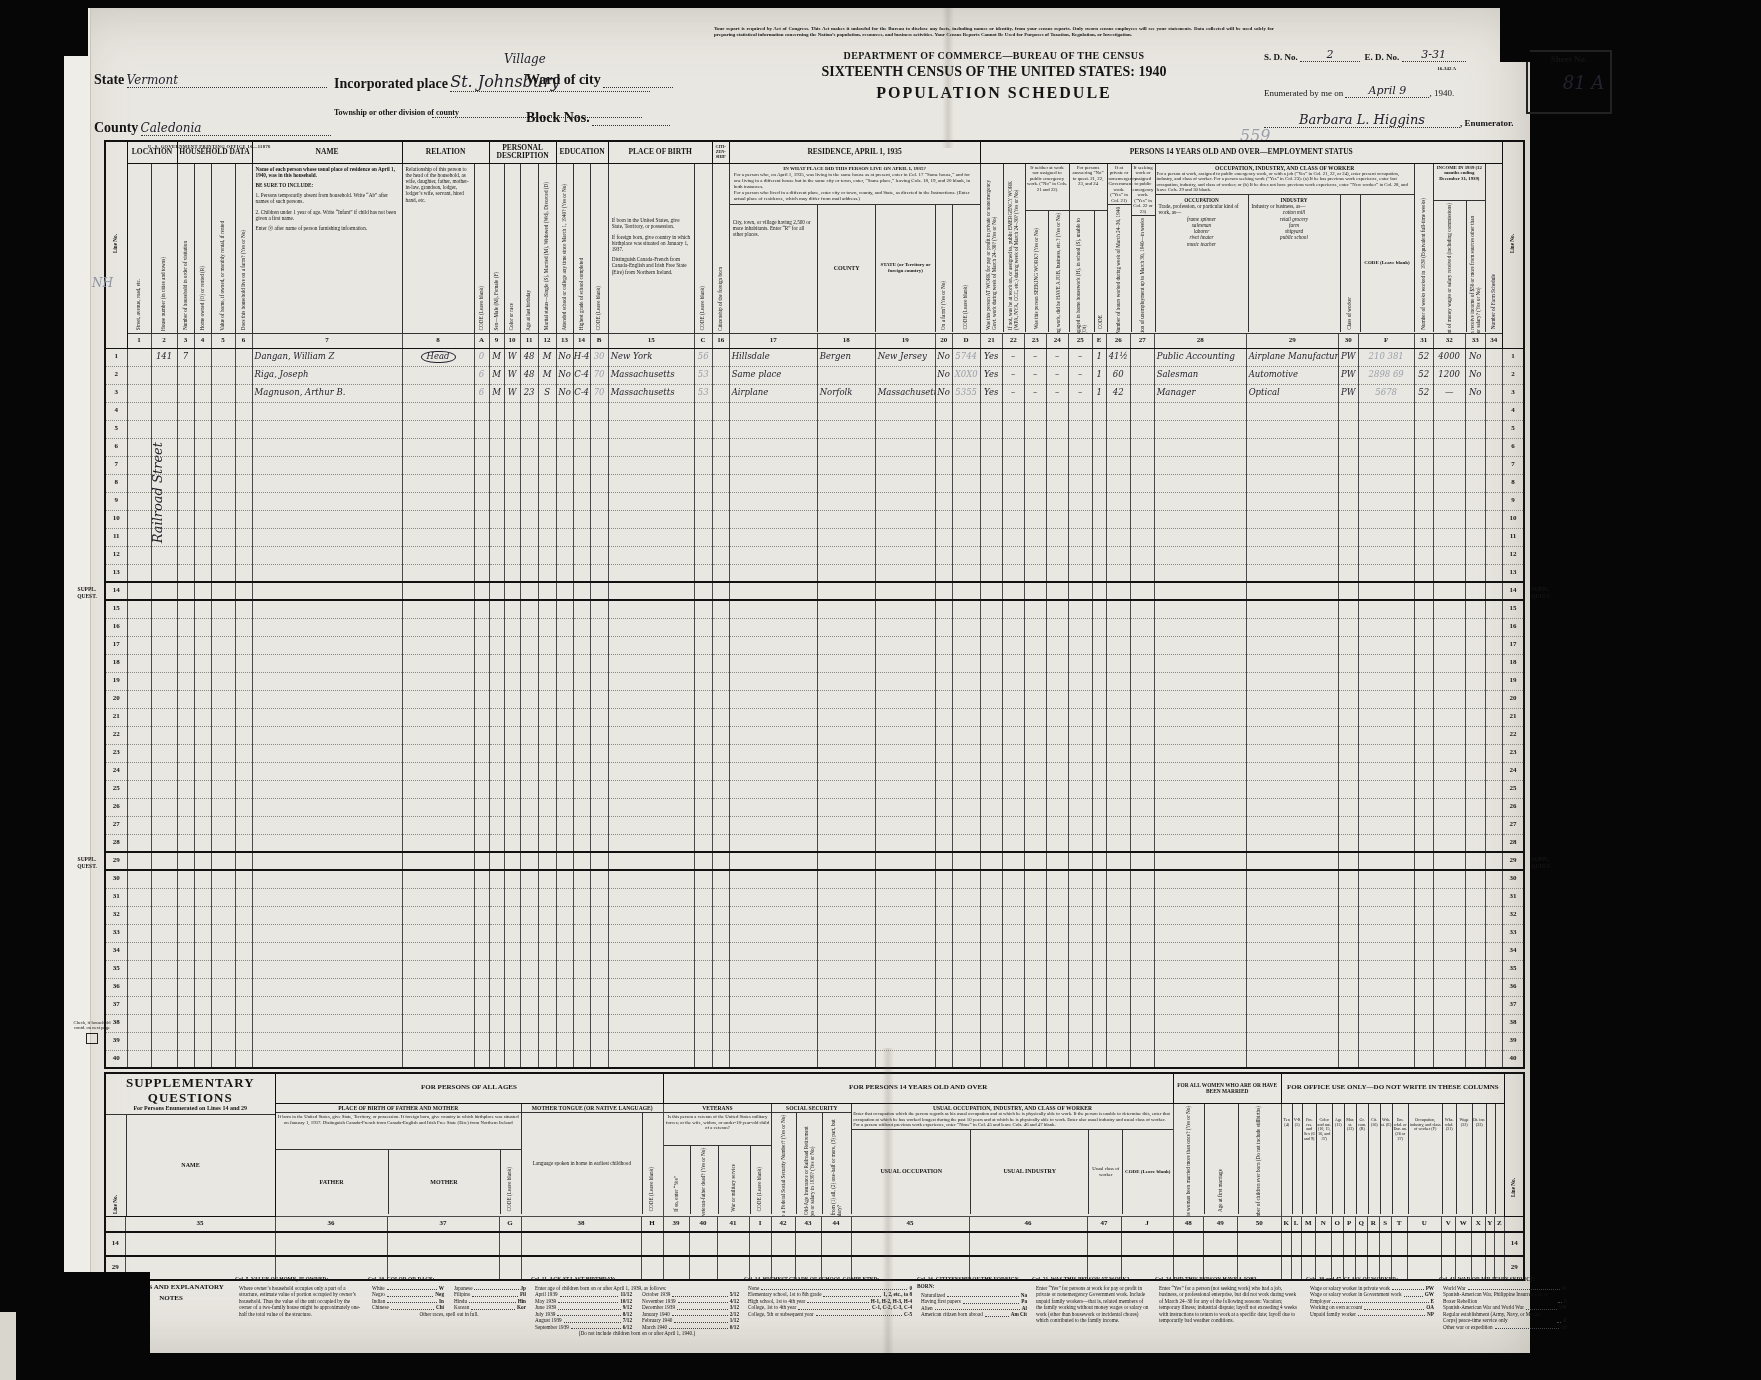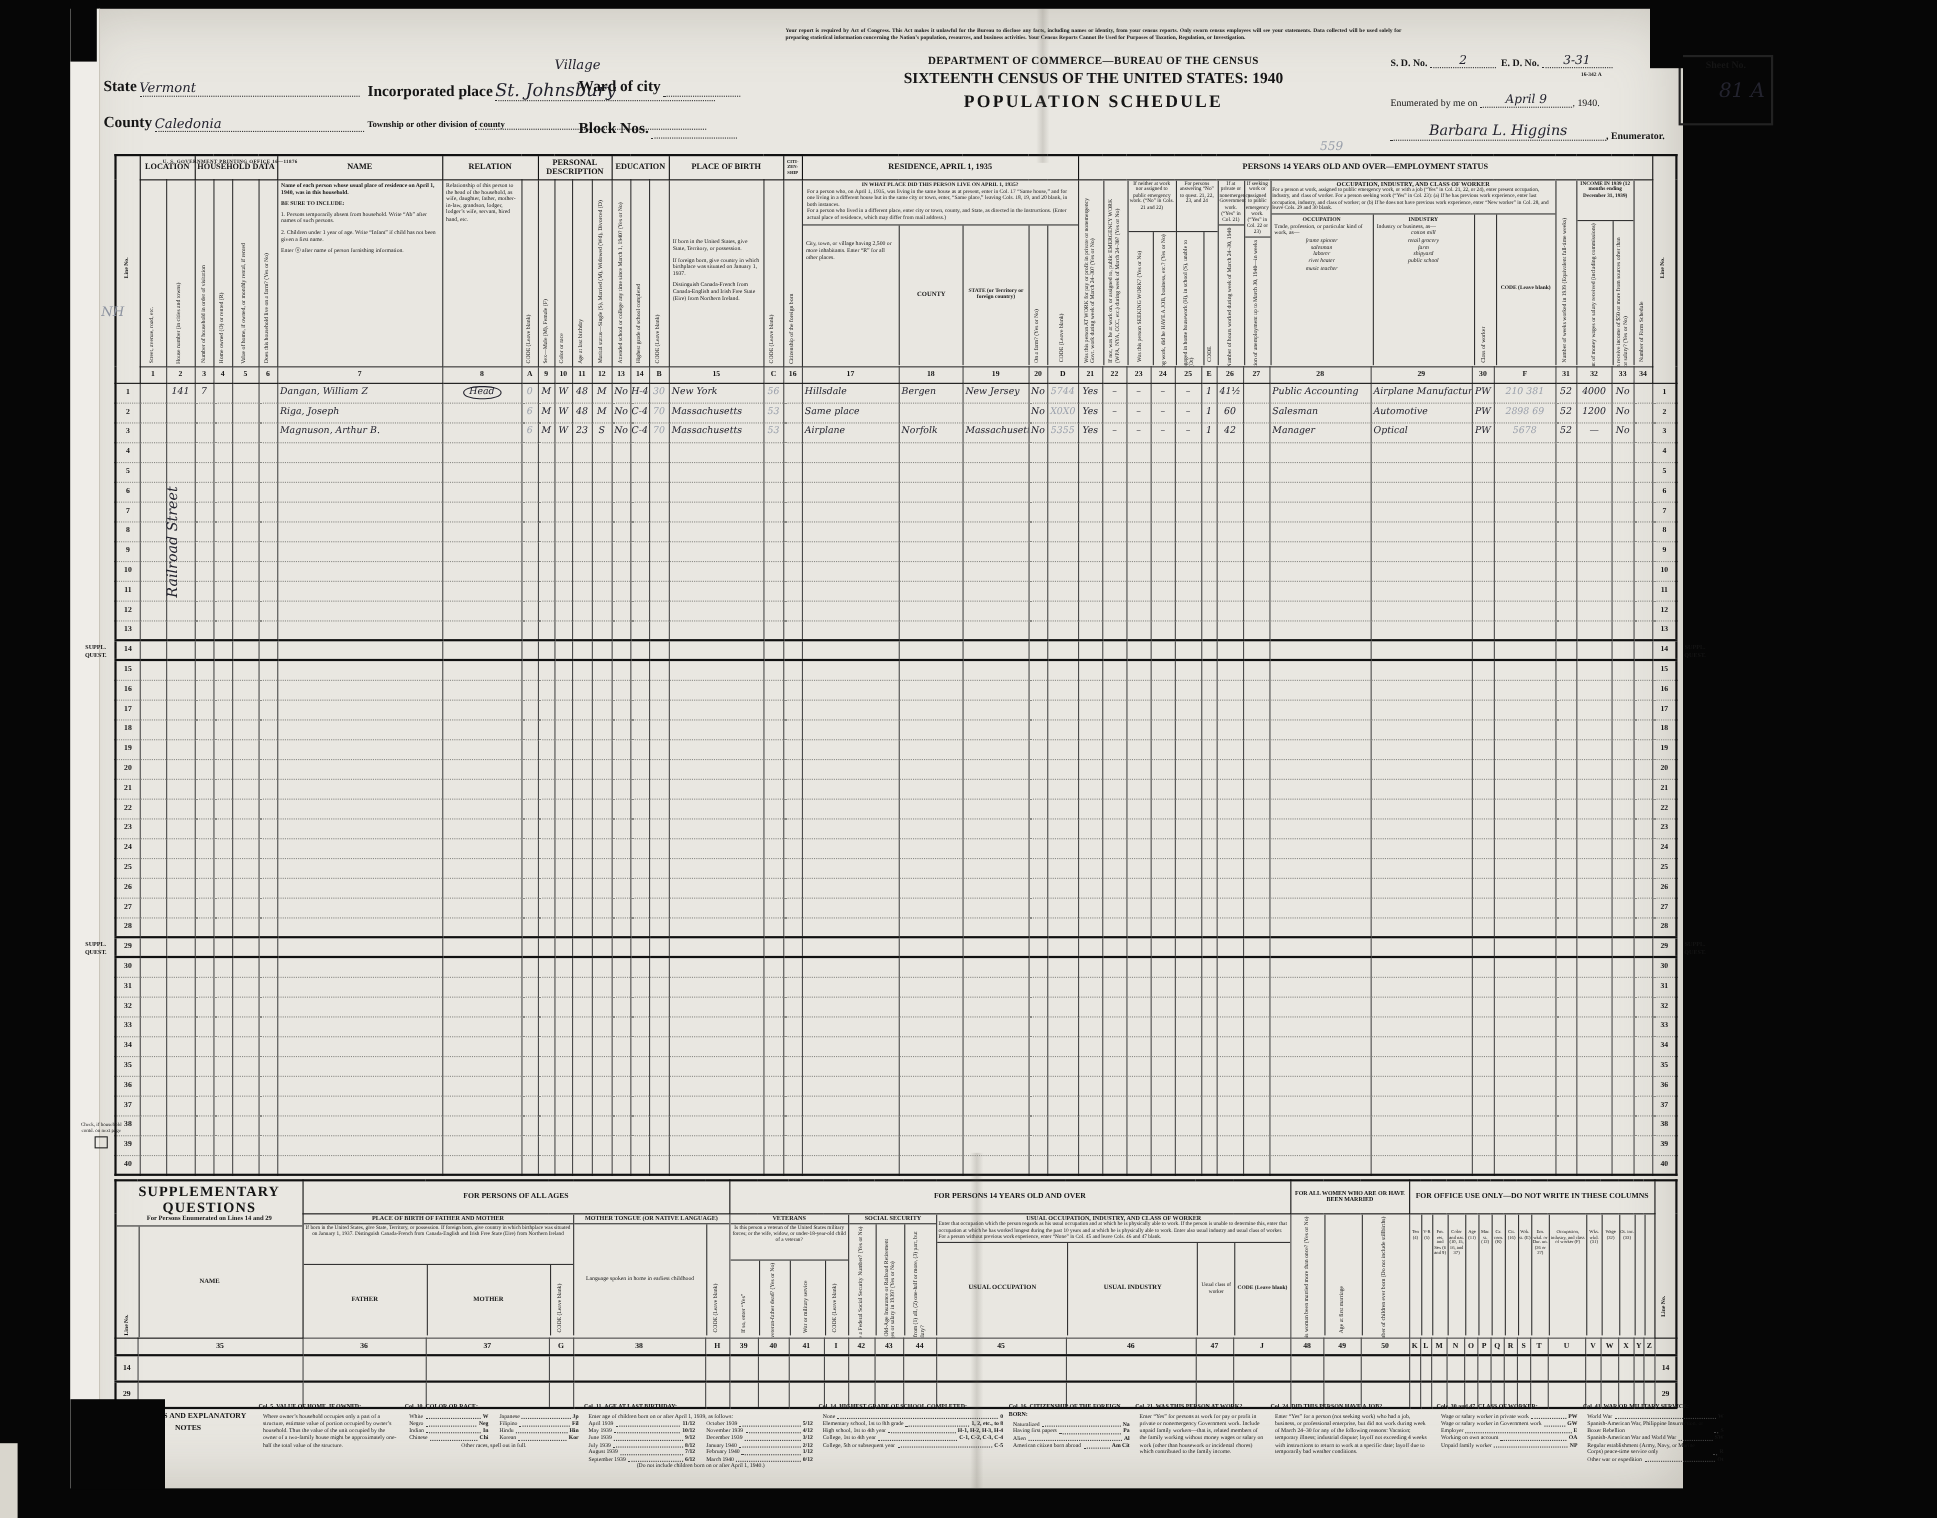--- a/index.html
+++ b/index.html
@@ -22,21 +22,21 @@
   .pw{font-family:"DejaVu Serif",serif;font-style:italic;color:#9aa0ab;}
   .hcent{position:absolute;left:640px;top:2px;width:520px;text-align:center;}
   .dept{font-size:10px;font-weight:bold;letter-spacing:.4px;}
   .census{font-size:14px;font-weight:bold;margin-top:3px;}
   .popsch{font-size:16px;font-weight:bold;letter-spacing:2px;margin-top:4px;}
   .hright{position:absolute;left:1170px;top:0;width:290px;font-size:9px;}
   .sheetbox{position:absolute;left:262px;top:2px;width:78px;height:56px;border:2px solid #222;padding:2px;text-align:center;}
   .sheetbox .sv{font-size:18px;margin-top:8px;margin-left:29px;}
   .formno{position:absolute;right:64px;top:18px;font-size:5px;font-weight:bold;}
   .gpo{position:absolute;left:84px;top:136px;font-size:4.5px;font-weight:bold;letter-spacing:.4px;}
-  .scrib{position:absolute;left:1136px;top:118px;font-size:11px;}
+  .scrib{position:absolute;left:1176px;top:118px;font-size:16px;}
 
   
   table{border-collapse:collapse;table-layout:fixed;}
   .sched{position:absolute;left:40px;top:132px;width:1419px;border:2px solid #111;}
   td{border:1px solid #4a4a4a;padding:0;font-size:5.2px;line-height:1.12;vertical-align:middle;
      overflow:hidden;box-sizing:border-box;text-align:center;}
   tr.h1 td{height:22px;font-weight:bold;font-size:7.5px;border:1.5px solid #111;}
   tr.h2{height:170px;}
   tr.h2>td{vertical-align:bottom;border-color:#333;}
   tr.nums td{height:15px;font-weight:bold;font-size:7px;border-top:1.5px solid #111;border-bottom:1.5px solid #111;}
@@ -103,21 +103,21 @@
 
   <div class="hdr">
     <div class="legal">Your report is required by Act of Congress. This Act makes it unlawful for the Bureau to disclose any facts, including names or identity, from your census reports. Only sworn census employees will see your statements. Data collected will be used solely for preparing statistical information concerning the Nation’s population, resources, and business activities. Your Census Reports Cannot Be Used for Purposes of Taxation, Regulation, or Investigation.</div>
     <div class="formno">16-342 A</div>
 
     <div style="position:absolute;left:0;top:24px;width:330px;">
       <div class="fld">
         <b>State</b>
         <span class="hw dotl" style="width:200px;font-size:12px;">Vermont</span>
       </div>
-      <div class="fld" style="margin-top:16px;">
+      <div class="fld" style="margin-top:32px;">
         <b>County</b>
         <span class="hw dotl" style="width:190px;font-size:12px;">Caledonia</span>
       </div>
     </div>
 
     <div style="position:absolute;left:240px;top:24px;width:360px;">
       <div class="fld">
         <b>Incorporated place</b>
         <span class="hw" style="position:absolute;top:-20px;left:170px;font-size:12px;">Village</span>
         <span class="hw dotl" style="width:200px;font-size:16px;">St. Johnsbury</span>

